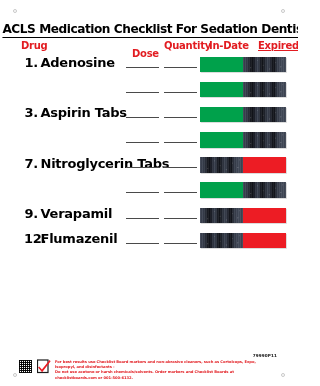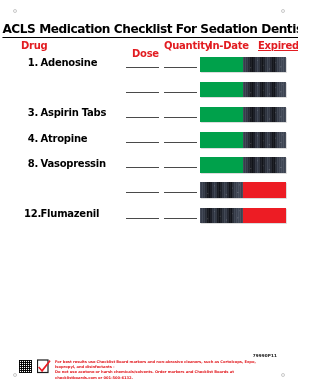--- a/index.html
+++ b/index.html
@@ -88,21 +88,21 @@
   .ch-quantity { left: 146px; }
   .ch-indate   { left: 191px; }
   .ch-expired  { left: 240px; text-decoration: underline; }
 
   
   .drug-name {
     position: absolute;
     left: 6px;
     top: 4px;
     font-family: "DejaVu Sans", sans-serif;
-    font-size: 10px;
+    font-size: 13px;
     font-weight: bold;
     color: #000000;
     letter-spacing: -0.25px;
     white-space: nowrap;
     line-height: 10px;
   }
   .drug-num {
     display: inline-block;
     width: 14px;
     text-align: right;
@@ -268,38 +268,46 @@
         <div class="drug-row">
           <div class="drug-name"><span class="drug-num">3.</span><span>Aspirin Tabs</span></div>
           <div class="blank blank-dose"></div>
           <div class="blank blank-qty"></div>
           <div class="boxes">
             <div class="cell green"></div>
             <div class="cell dark"></div>
           </div>
         </div>
         <div class="drug-row">
-          <div class="drug-name"><span class="drug-num">4.</span><span>Atropine</span></div>
-          <div class="blank blank-dose"></div>
-          <div class="blank blank-qty"></div>
-          <div class="boxes">
-            <div class="cell green"></div>
-            <div class="cell dark"></div>
-          </div>
-        </div>
-        <div class="drug-row">
-          <div class="drug-name"><span class="drug-num">8.</span><span>Vasopressin</span></div>
-          <div class="blank blank-dose"></div>
-          <div class="blank blank-qty"></div>
-          <div class="boxes">
-            <div class="cell green"></div>
-            <div class="cell dark"></div>
-          </div>
-        </div>
-        <div class="drug-row">
+          <div class="blank blank-dose"></div>
+          <div class="blank blank-qty"></div>
+          <div class="boxes">
+            <div class="cell green"></div>
+            <div class="cell dark"></div>
+          </div>
+        </div>
+        <div class="drug-row">
+          <div class="drug-name"><span class="drug-num">7.</span><span>Nitroglycerin Tabs</span></div>
+          <div class="blank blank-dose"></div>
+          <div class="blank blank-qty"></div>
+          <div class="boxes">
+            <div class="cell dark"></div>
+            <div class="cell red"></div>
+          </div>
+        </div>
+        <div class="drug-row">
+          <div class="blank blank-dose"></div>
+          <div class="blank blank-qty"></div>
+          <div class="boxes">
+            <div class="cell green"></div>
+            <div class="cell dark"></div>
+          </div>
+        </div>
+        <div class="drug-row">
+          <div class="drug-name"><span class="drug-num">9.</span><span>Verapamil</span></div>
           <div class="blank blank-dose"></div>
           <div class="blank blank-qty"></div>
           <div class="boxes">
             <div class="cell dark"></div>
             <div class="cell red"></div>
           </div>
         </div>
         <div class="drug-row">
           <div class="drug-name"><span class="drug-num">12.</span><span>Flumazenil</span></div>
           <div class="blank blank-dose"></div>

